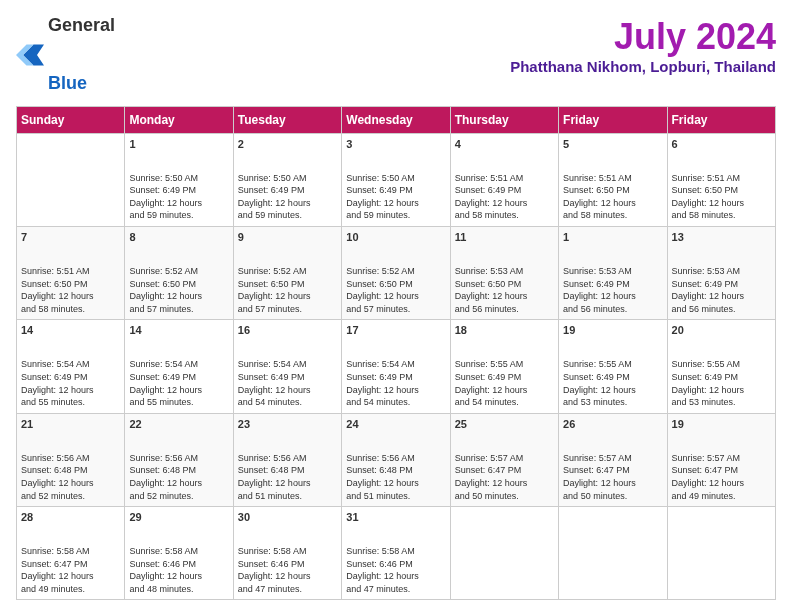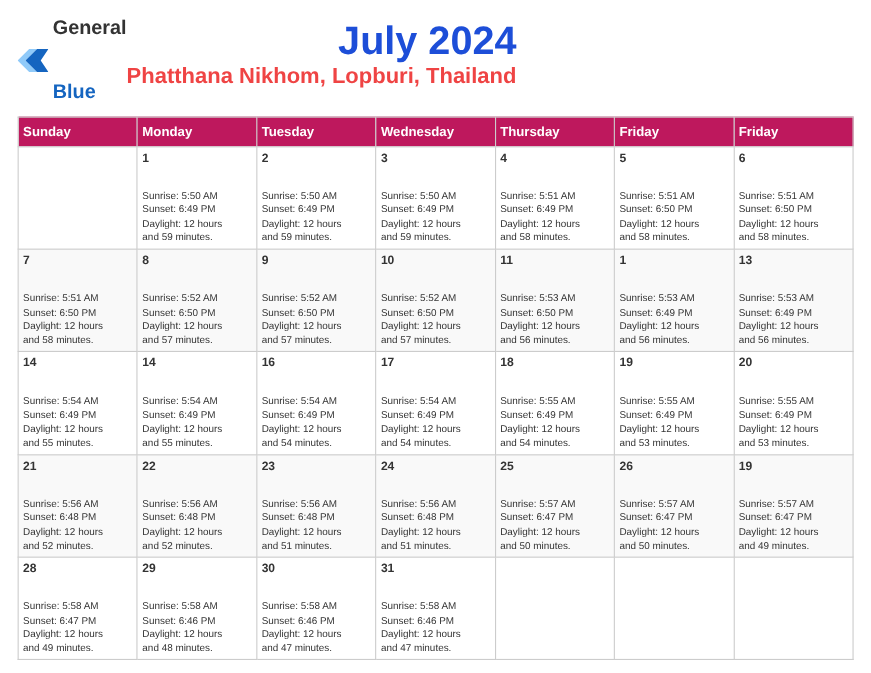--- a/index.html
+++ b/index.html
@@ -5,20 +5,21 @@
     * { margin: 0; padding: 0; box-sizing: border-box; }
     body {
       font-family: Arial, sans-serif;
       background: #fff;
       width: 792px;
       min-height: 612px;
       padding: 16px;
     }
     .header-area {
       display: flex;
+      justify-content: space-between;
       align-items: flex-start;
       margin-bottom: 12px;
     }
     .logo {
       display: flex;
       align-items: center;
       gap: 4px;
     }
     .logo-text-general {
       font-size: 18px;
@@ -34,25 +35,25 @@
     .logo-icon {
       width: 28px;
       height: 28px;
     }
     .title-area {
       text-align: right;
     }
     .month-title {
       font-size: 36px;
       font-weight: bold;
-      color: #1d4ed8;
+      color: #a21caf;
     }
     .location-title {
-      font-size: 20px;
-      color: #ef4444;
+      font-size: 15px;
+      color: #4c1d95;
       font-weight: bold;
     }
     table {
       width: 100%;
       border-collapse: collapse;
       font-size: 10px;
     }
     thead tr th {
       background-color: #be185d;
       color: #fff;

